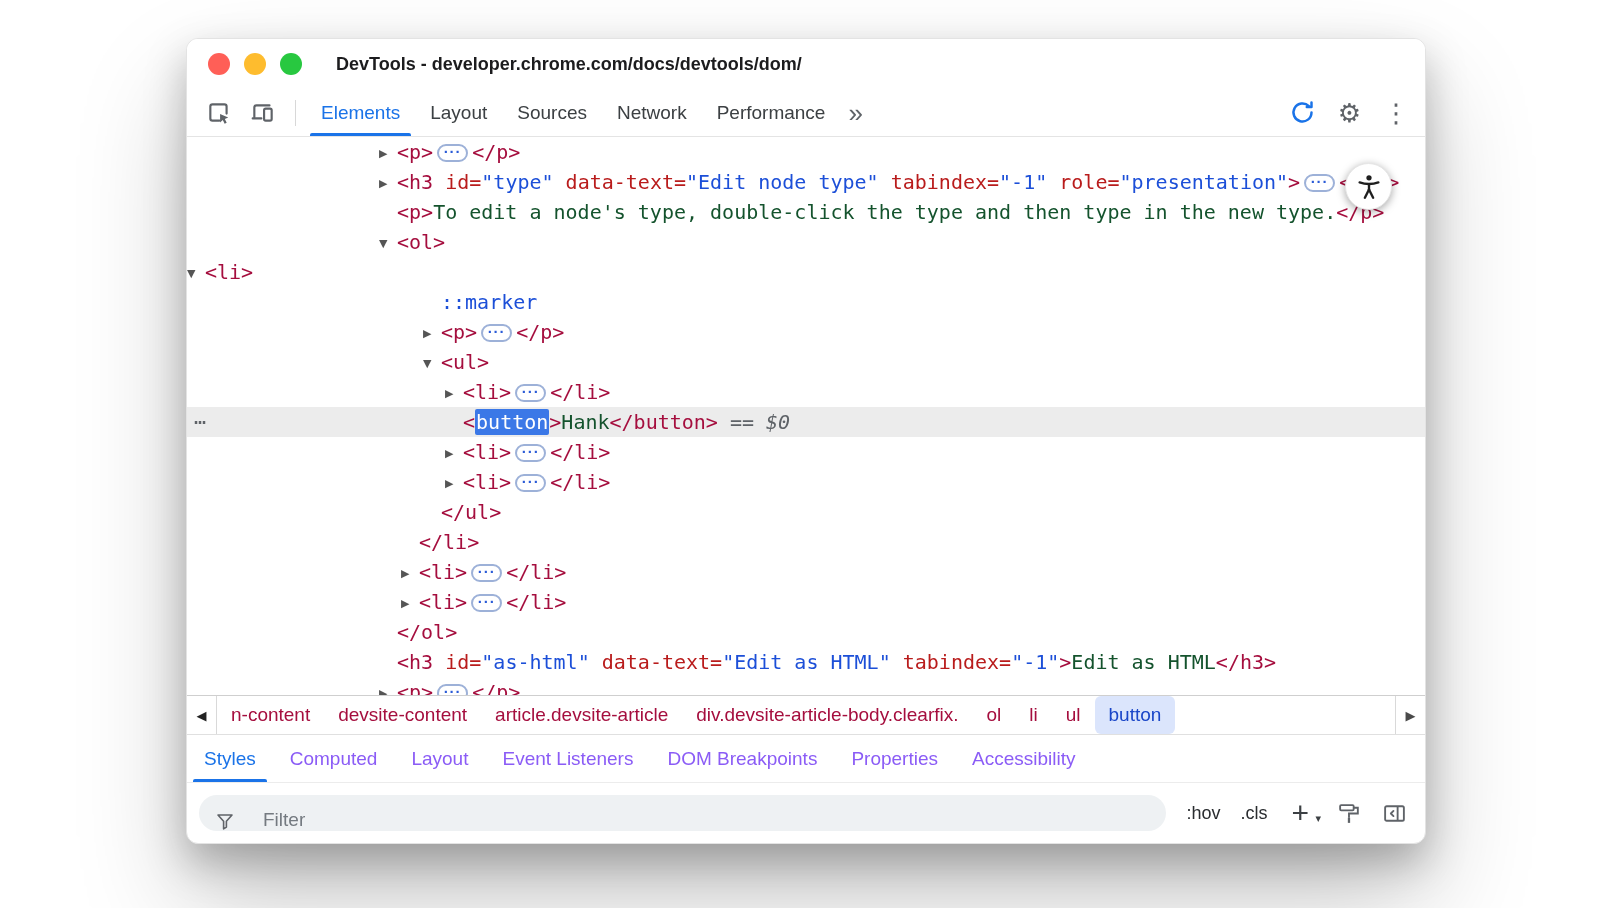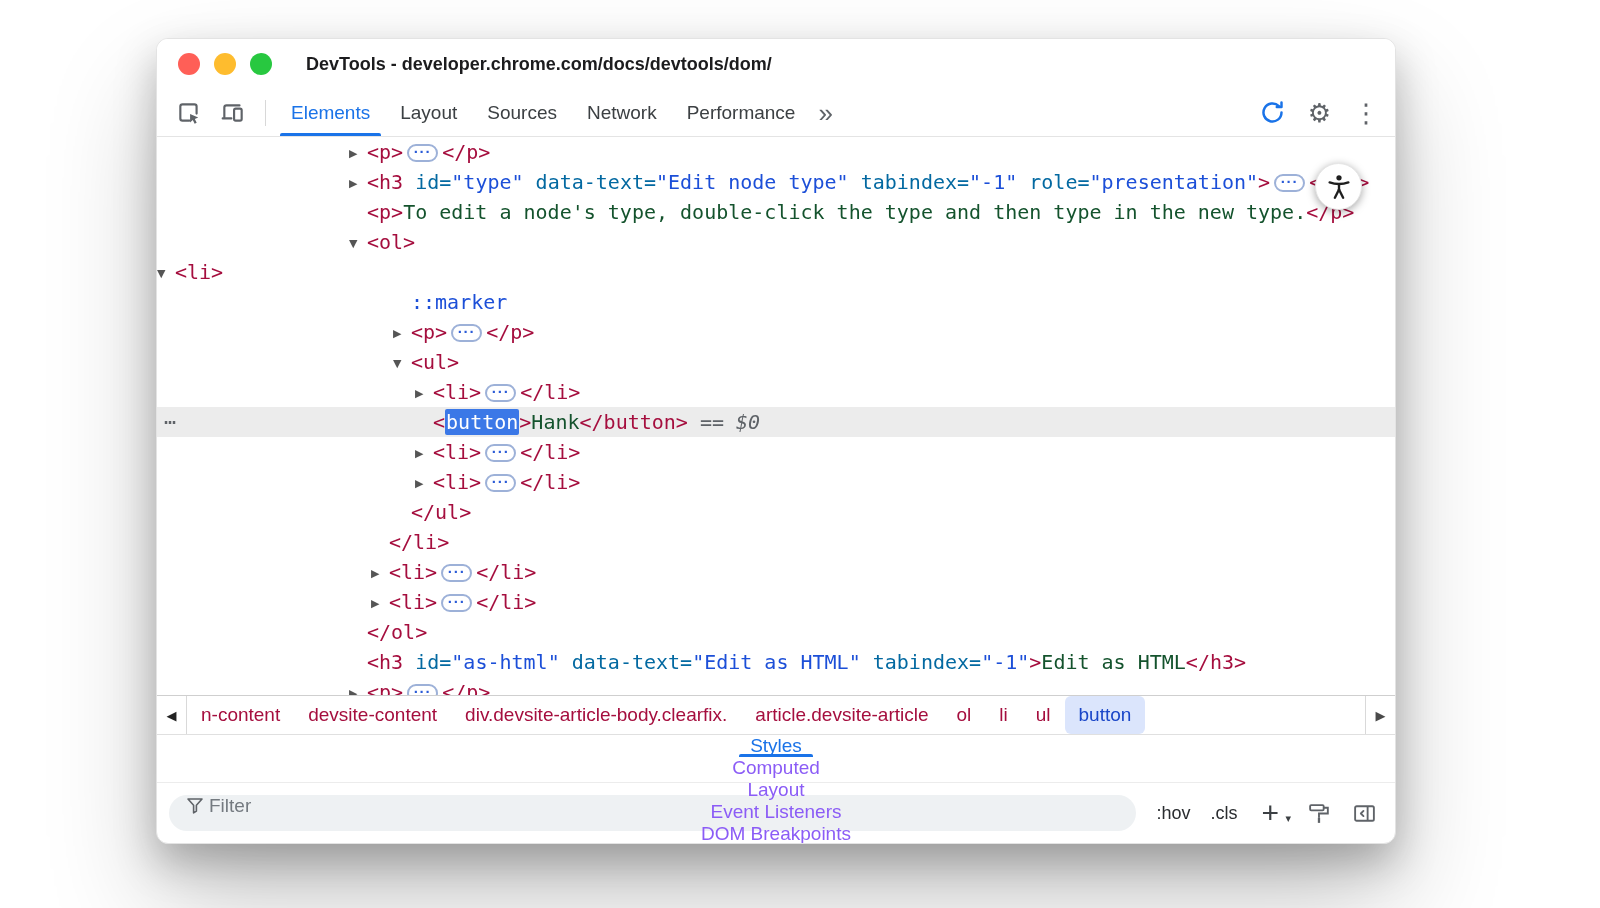--- a/index.html
+++ b/index.html
@@ -1,19 +1,19 @@
 <!DOCTYPE html>
 <html><head>
 <meta charset="utf-8">
 <style>
   * { box-sizing: border-box; margin: 0; padding: 0; }
   html,body { width: 1600px; height: 908px; background: #ffffff; overflow: hidden;
               font-family: "Liberation Sans", sans-serif; }
 
-  .window { position: absolute; left: 156px; top: 38px; width: 1240px; height: 806px;
+  .window { position: absolute; left: 186px; top: 38px; width: 1240px; height: 806px;
             background: #fff; border-radius: 12px; overflow: hidden;
             border: 1px solid #e3e3e3;
             box-shadow: 0 18px 40px rgba(0,0,0,.25), 0 55px 110px rgba(0,0,0,.22); }
 
   
   .titlebar { height: 50px; display: flex; align-items: center; padding-left: 21px; background: #fff; }
   .tl { width: 22px; height: 22px; border-radius: 50%; display: inline-block; margin-right: 14px; }
   .tl.red { background: #ff5f57; } .tl.yellow { background: #febc2e; } .tl.green { background: #28c840; }
   .title { margin-left: 20px; font-size: 18px; font-weight: bold; color: #1c1c1e; }
 
@@ -35,21 +35,21 @@
   .glyph-btn { background: none; border: none; font-size: 26px; color: #5f6368; cursor: pointer; line-height: 1; }
 
   
   .tree { position: relative; height: 558px; overflow: hidden;
           font-family: "DejaVu Sans Mono", monospace; font-size: 20px; background: #fff; }
   .tree-row { height: 30px; line-height: 30px; white-space: pre; position: relative; }
   .tree-row.selected { background: #ececec; }
   .arrow { display: inline-block; width: 18px; font-size: 11px; color: #555;
            font-family: "DejaVu Sans", sans-serif; vertical-align: 2px; }
   .tk-tag    { color: #a50e3e; }
-  .tk-attr   { color: #0369a1; }
+  .tk-attr   { color: #b91c1c; }
   .tk-val    { color: #1c4fd8; }
   .tk-text   { color: #14532d; }
   .tk-marker { color: #1c4fd8; }
   .tk-eq     { color: #5f6368; }
   .tk-dollar { color: #5f6368; font-style: italic; }
   .tk-sel    { background: #3b78e7; color: #fff; border-radius: 2px; padding: 1px 1px; }
   .pill { display: inline-block; width: 31px; height: 18px; border: 2px solid #9db1d8;
           border-radius: 10px; color: #2a5bd7; font-size: 15px; font-weight: bold;
           line-height: 12px; text-align: center; vertical-align: 2px; margin: 0 4px;
           font-family: "Liberation Sans", sans-serif; letter-spacing: 1px; cursor: pointer; }
@@ -67,31 +67,31 @@
   .crumb-scroll.left  { border-right: 1px solid #d9d9d9; }
   .crumb-scroll.right { border-left: 1px solid #d9d9d9; color: #4a4a4a; }
   .crumbs { display: flex; align-items: center; flex: 1; height: 100%; overflow: hidden; }
   .crumb { color: #a50e3e; padding: 0 14px; height: 100%; display: flex; align-items: center;
            white-space: nowrap; cursor: pointer; background: none; border: none;
            font-family: inherit; font-size: 19px; }
   .crumb.selected { background: #dbe5fc; color: #1a46c8; border-radius: 6px; }
 
   
   .styles-tabs { height: 48px; display: flex; align-items: center; padding-left: 0;
-                 border-bottom: 1px solid #ececec; flex-direction: column; }
+                 border-bottom: 1px solid #ececec; }
   .stab { background: none; border: none; font-family: inherit; font-size: 19px; color: #8b5cf6;
           padding: 0 17px; height: 100%; position: relative; cursor: pointer; }
   .stab.active { color: #1a73e8; }
   .stab.active::after { content: ""; position: absolute; left: 6px; right: 6px; bottom: 0;
                         height: 3px; background: #1a73e8; border-radius: 2px 2px 0 0; }
 
   
   .filter-row { height: 60px; display: flex; align-items: center; padding: 0 18px 0 12px; gap: 20px; }
   .filter-pill { flex: 1; height: 36px; border-radius: 18px; background: #eef1f3;
-                 display: flex; align-items: flex-start; padding: 0 16px; gap: 4px; }
+                 display: flex; align-items: flex-end; padding: 0 16px; gap: 28px; }
   .filter-input { border: none; background: transparent; outline: none; font-size: 19px;
                   color: #202124; flex: 1; font-family: inherit; }
   .filter-input::placeholder { color: #747a80; }
   .toggle-label { font-size: 18px; color: #2a2d30; cursor: pointer; background: none; border: none;
                   font-family: inherit; }
   .plus-btn { background: none; border: none; position: relative; cursor: pointer; padding: 0 8px 0 4px; }
   .plus-glyph { font-size: 30px; color: #3c4043; line-height: 1; }
   .plus-caret { position: absolute; right: -4px; bottom: 3px; font-size: 11px; color: #3c4043; }
   .svg-btn { background: none; border: none; cursor: pointer; display: flex; align-items: center;
              justify-content: center; padding: 0; }
@@ -174,22 +174,22 @@
         <path d="M12 14l3.3 6.6"></path>
       </svg>
     </div>
   </div>
 
   <div class="crumbbar">
     <button class="crumb-scroll left">◀</button>
     <div class="crumbs">
         <button class="crumb">n-content</button>
         <button class="crumb">devsite-content</button>
+        <button class="crumb">article.devsite-article</button>
         <button class="crumb">div.devsite-article-body.clearfix.</button>
-        <button class="crumb">article.devsite-article</button>
         <button class="crumb">ol</button>
         <button class="crumb">li</button>
         <button class="crumb">ul</button>
         <button class="crumb selected">button</button>
       </div>
     <button class="crumb-scroll right">▶</button>
   </div>
 
   <div class="styles-tabs">
       <button class="stab active">Styles</button>

